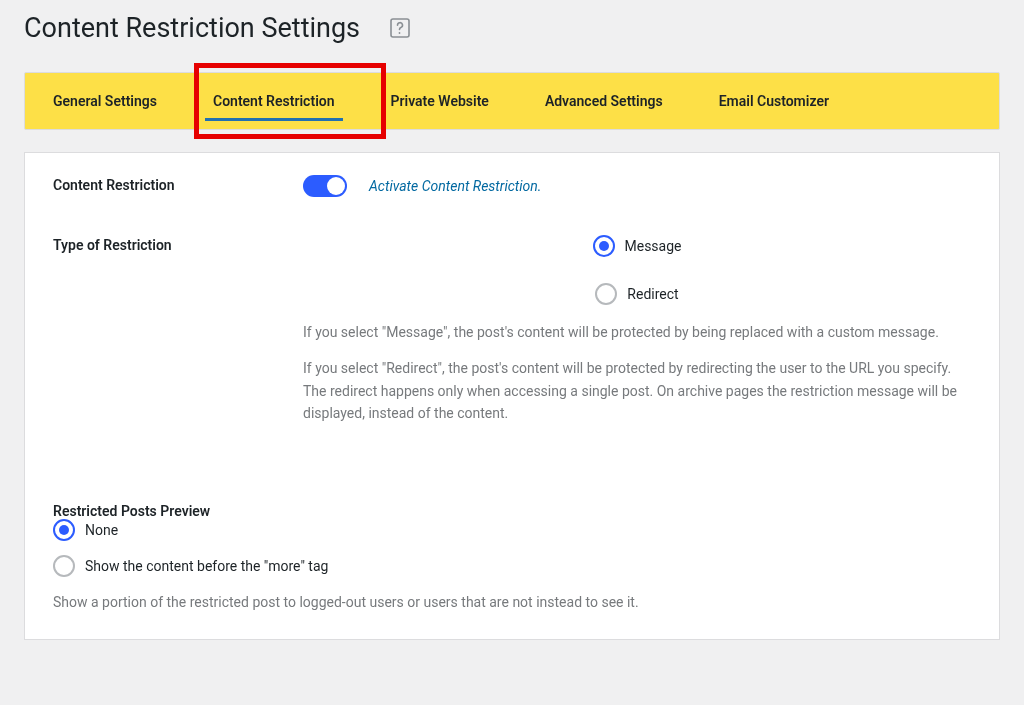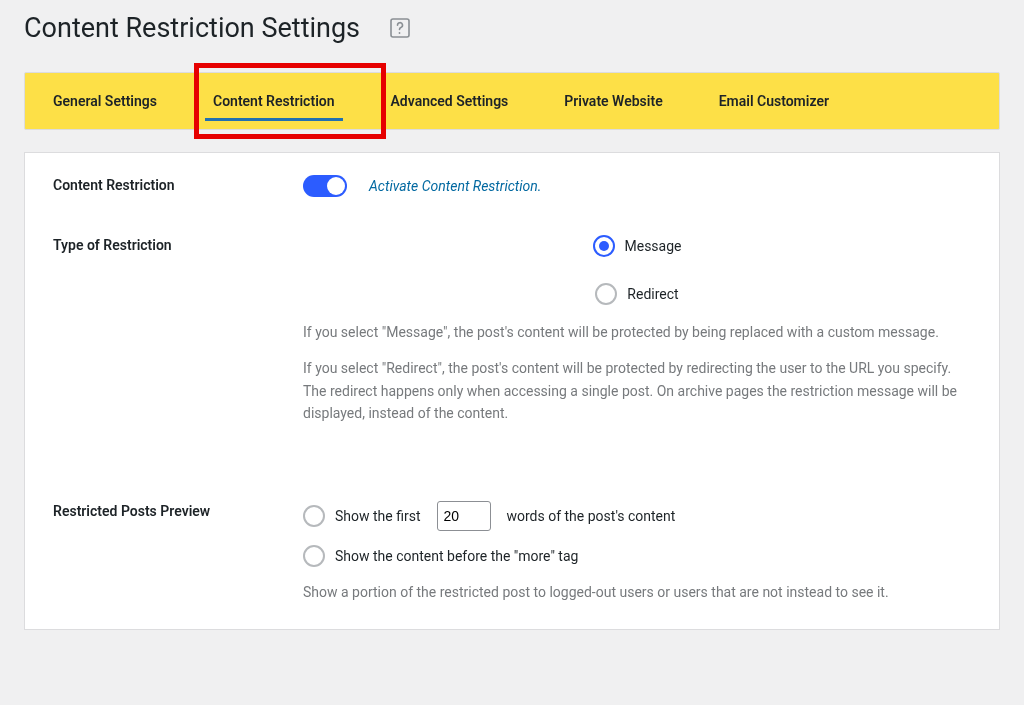--- a/index.html
+++ b/index.html
@@ -6,21 +6,21 @@
 body { font-family: -apple-system, BlinkMacSystemFont, "Segoe UI", Roboto, sans-serif; background: #f0f0f1; color: #1d2327; width: 1024px; height: 705px; overflow: hidden; padding: 12px 24px 0 24px; }
 .page-title-row { display: flex; align-items: center; gap: 28px; margin-bottom: 28px; }
 h1 { font-size: 27px; font-weight: 400; color: #1d2327; }
 .help-icon { width: 24px; height: 24px; color: #8a8f94; }
 .tabs { display: flex; background: #fde047; border: 1px solid #dcdcde; border-radius: 2px; position: relative; }
 .tab { padding: 20px 28px; font-size: 14px; font-weight: 600; color: #1d2327; cursor: pointer; position: relative; }
 .tab.active::after { content: ""; position: absolute; left: 20px; right: 20px; bottom: 8px; height: 3px; background: #2271b1; }
 .highlight-box { position: absolute; border: 5px solid #e60000; pointer-events: none; top: -10px; height: calc(100% + 20px); left: 169px; width: 192px; }
 .panel { background: #fff; border: 1px solid #dcdcde; margin-top: 22px; padding: 22px 28px 26px 28px; }
 .row { display: flex; align-items: flex-start; margin-bottom: 38px; }
-.row:last-child { margin-bottom: 0; }
+.row:last-child { margin-bottom: 0; flex-direction: column; }
 .row-label { width: 250px; font-size: 14px; font-weight: 600; color: #1d2327; padding-top: 2px; flex-shrink: 0; }
 .row-content { flex: 1; font-size: 14px; color: #1d2327; }
 .toggle-row { display: flex; align-items: center; gap: 22px; }
 .toggle { width: 44px; height: 22px; background: #2c5cff; border-radius: 11px; position: relative; cursor: pointer; }
 .toggle-knob { position: absolute; right: 2px; top: 2px; width: 18px; height: 18px; background: #fff; border-radius: 50%; }
 .toggle-label { color: #0369a1; font-style: italic; }
 .radio-row { display: flex; align-items: center; gap: 26px; margin-bottom: 16px; flex-direction: column; }
 .radio-opt { display: flex; align-items: center; gap: 10px; cursor: pointer; }
 .radio { width: 22px; height: 22px; border: 2px solid #2c5cff; border-radius: 50%; display: flex; align-items: center; justify-content: center; flex-shrink: 0; }
 .radio.unchecked { border-color: #b6b9bc; }
@@ -40,22 +40,22 @@
   <svg class="help-icon" viewBox="0 0 24 24" fill="none" stroke="currentColor" stroke-width="1.6">
     <rect x="3" y="3" width="18" height="18" rx="2"></rect>
     <path d="M9.5 9.2a2.5 2.5 0 1 1 3.4 2.3c-.8.4-1.4 1-1.4 1.9" stroke-linecap="round"></path>
     <circle cx="11.5" cy="17" r="0.9" fill="currentColor" stroke="none"></circle>
   </svg>
 </div>
 
 <div class="tabs">
   <div class="tab">General Settings</div>
   <div class="tab active">Content Restriction</div>
+  <div class="tab">Private Website</div>
   <div class="tab">Advanced Settings</div>
-  <div class="tab">Private Website</div>
   <div class="tab">Email Customizer</div>
   <div class="highlight-box"></div>
 </div>
 
 <div class="panel">
 
   <div class="row">
     <div class="row-label">Content Restriction</div>
     <div class="row-content">
       <div class="toggle-row">
@@ -85,24 +85,22 @@
     </div>
   </div>
 
   <div class="row">
   </div>
 
   <div class="row">
     <div class="row-label">Restricted Posts Preview</div>
     <div class="row-content vlist">
       <div class="radio-opt">
-        <div class="radio unchecked"></div>
-        <span class="inline-text">Show the first</span>
-        <input type="text" class="inline-num" value="20" style="">
-        <span class="inline-text">words of the post's content</span>
+        <div class="radio checked"></div>
+        <span>None</span>
       </div>
       <div class="radio-opt">
         <div class="radio unchecked"></div>
         <span>Show the content before the "more" tag</span>
       </div>
       <div class="desc" style="margin-top:6px">Show a portion of the restricted post to logged-out users or users that are not instead to see it.</div>
     </div>
   </div>
 
 </div>

